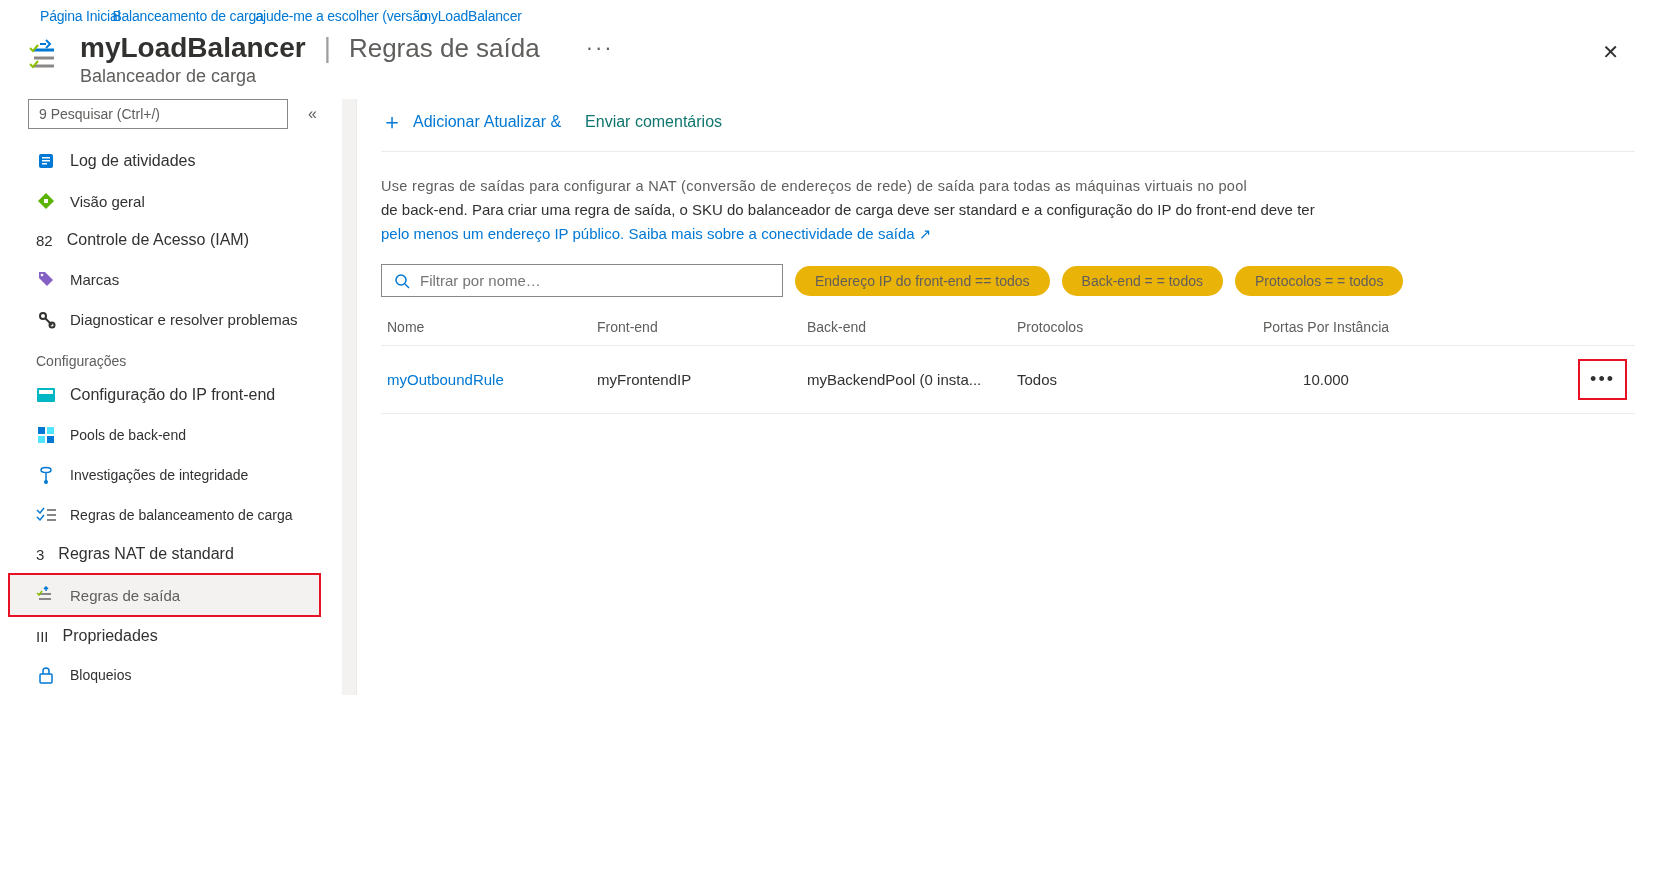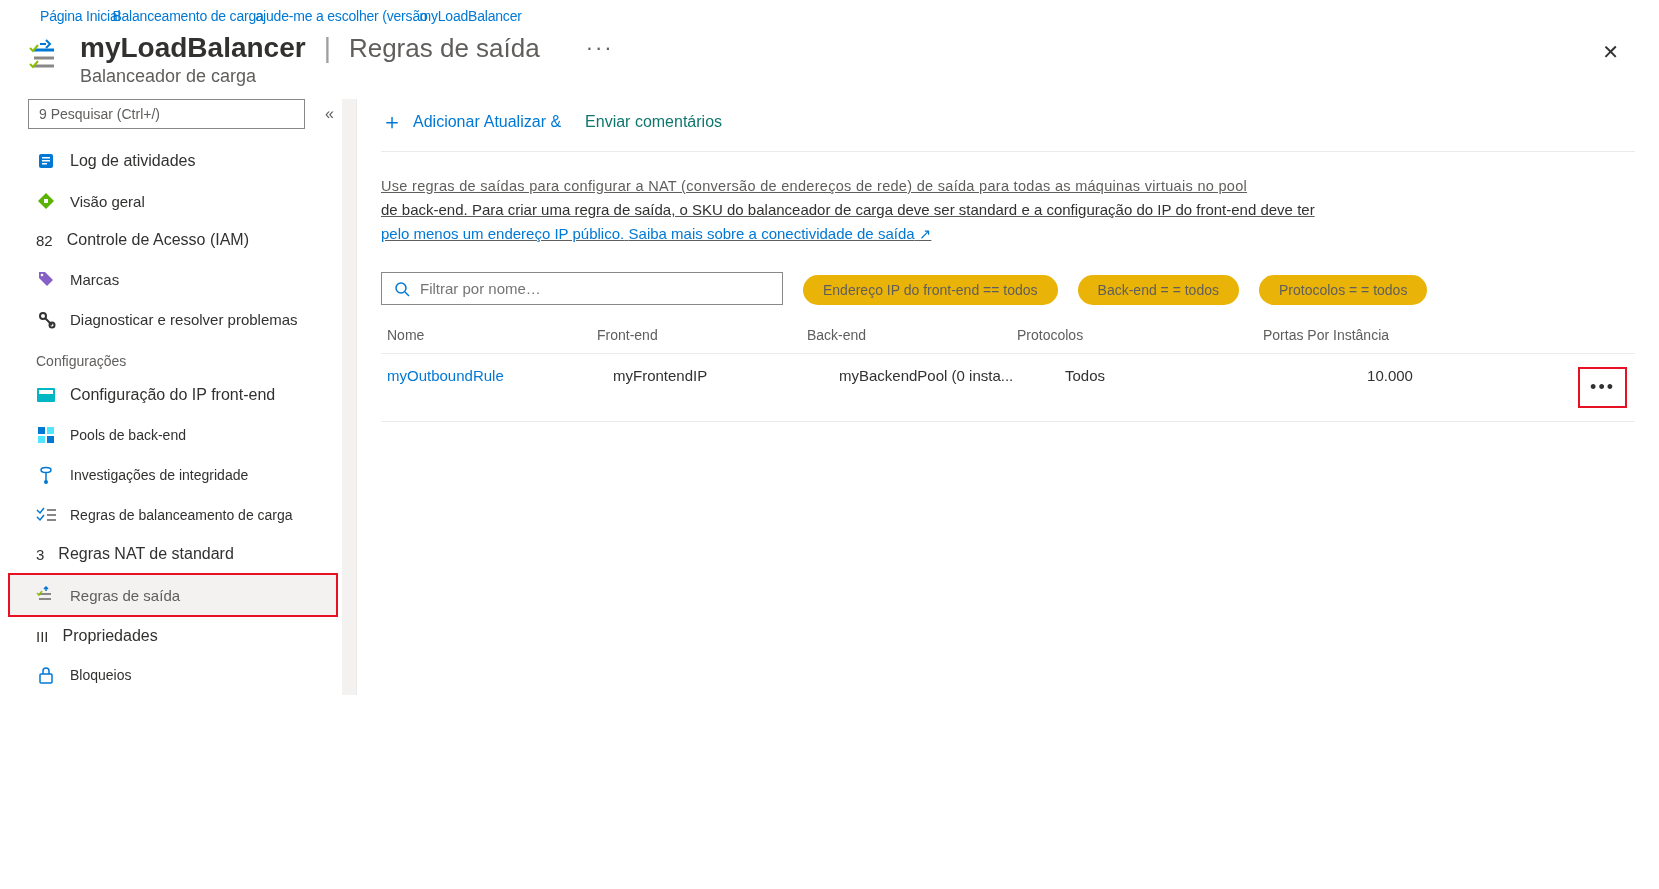--- a/index.html
+++ b/index.html
@@ -13,50 +13,50 @@
   .header-titles { flex: 1; }
   .header-title-line { display: flex; align-items: center; gap: 18px; }
   .header-title { font-size: 28px; font-weight: 600; color: #323130; }
   .header-sep { font-size: 28px; color: #a19f9d; font-weight: 300; }
   .header-subtitle { font-size: 26px; color: #605e5c; font-weight: 400; }
   .header-more { font-size: 22px; color: #605e5c; letter-spacing: 2px; margin-left: 28px; cursor: pointer; }
   .header-sub { font-size: 18px; color: #605e5c; margin-top: 2px; }
   .header-close { font-size: 20px; color: #323130; cursor: pointer; padding: 8px 20px; }
 
   .layout { display: flex; }
-  .sidebar { width: 342px; flex-shrink: 0; padding-left: 28px; padding-right: 4px; position: relative; }
+  .sidebar { width: 342px; flex-shrink: 0; padding-left: 28px; padding-right: 21px; position: relative; }
   .sidebar-search-row { display: flex; align-items: center; gap: 16px; margin-bottom: 12px; }
   .sidebar-search { flex: 1; border: 1px solid #8a8886; padding: 6px 10px; font-size: 14px; color: #605e5c; background: #fff; }
   .sidebar-collapse { font-size: 16px; color: #605e5c; cursor: pointer; padding: 4px; }
 
   .side-item { display: flex; align-items: center; gap: 14px; padding: 10px 8px; font-size: 15px; color: #323130; cursor: pointer; }
   .side-item.small { font-size: 14px; }
   .side-item .icon { width: 20px; height: 20px; flex-shrink: 0; display:flex; align-items:center; justify-content:center; }
   .side-item.selected { background: #f3f2f1; color: #605e5c; position: relative; }
   .side-item.hl-red { border: 2px solid #e81123; margin-left: -20px; padding-left: 26px; }
   .side-section { font-size: 14px; color: #605e5c; padding: 14px 8px 6px 8px; }
 
   .content { flex: 1; padding: 0 24px; border-left: 1px solid #edebe9; min-width:0; }
   .scroll-shadow { width: 14px; background: #f3f2f1; }
   .toolbar { display: flex; align-items: center; gap: 24px; padding: 8px 0 14px 0; border-bottom: 1px solid #edebe9; }
   .toolbar-btn { display: flex; align-items: center; gap: 10px; font-size: 16px; color: #0078d4; cursor: pointer; }
   .toolbar-btn.secondary { color: #0f766e; }
   .plus-icon { font-size: 22px; color: #0078d4; font-weight: 300; }
 
-  .desc { margin: 22px 0 26px 0; font-size: 14.5px; line-height: 24px; letter-spacing: 0.3px; color: #605e5c; max-width: 1100px; text-decoration: underline; }
+  .desc { margin: 22px 0 18px 0; font-size: 14.5px; line-height: 24px; letter-spacing: 0.3px; color: #605e5c; max-width: 1100px; }
   .desc .bold-line { color:#323130; font-size:15px; letter-spacing:0; }
   .desc a { color: #0078d4; text-decoration: none; font-size:15px; letter-spacing:0; }
 
-  .filter-row { display: flex; align-items: flex-end; gap: 20px; margin-bottom: 12px; }
+  .filter-row { display: flex; align-items: center; gap: 12px; margin-bottom: 12px; }
   .name-filter { display: flex; align-items: center; gap: 10px; border: 1px solid #8a8886; padding: 7px 12px; width: 402px; }
   .name-filter input { border: none; outline: none; font-size: 15px; flex: 1; color: #605e5c; }
   .pill { background: #eab308; border-radius: 18px; padding: 7px 20px; font-size: 14px; color: #605e5c; cursor: pointer; white-space: nowrap; }
 
   .table-head { display: flex; padding: 10px 0; color: #605e5c; font-size: 14px; border-bottom: 1px solid #edebe9; }
-  .table-row { display: flex; padding: 13px 0; font-size: 15px; border-bottom: 1px solid #edebe9; align-items: flex-start; gap: 16px; }
+  .table-row { display: flex; padding: 13px 0; font-size: 15px; border-bottom: 1px solid #edebe9; align-items: center; }
   .col-name { width: 216px; padding-left: 6px; }
   .col-frontend { width: 210px; }
   .col-backend { width: 210px; }
   .col-proto { width: 214px; }
   .col-ports { width: 190px; text-align: center; }
   .col-actions { flex:1; text-align: right; padding-right: 8px; }
   .rule-link { color: #0078d4; cursor: pointer; }
   .row-more { display:inline-block; border: 2px solid #e81123; padding: 8px 10px; cursor: pointer; font-size: 18px; letter-spacing: 2px; color:#323130; }
 
   svg { display:block; }

